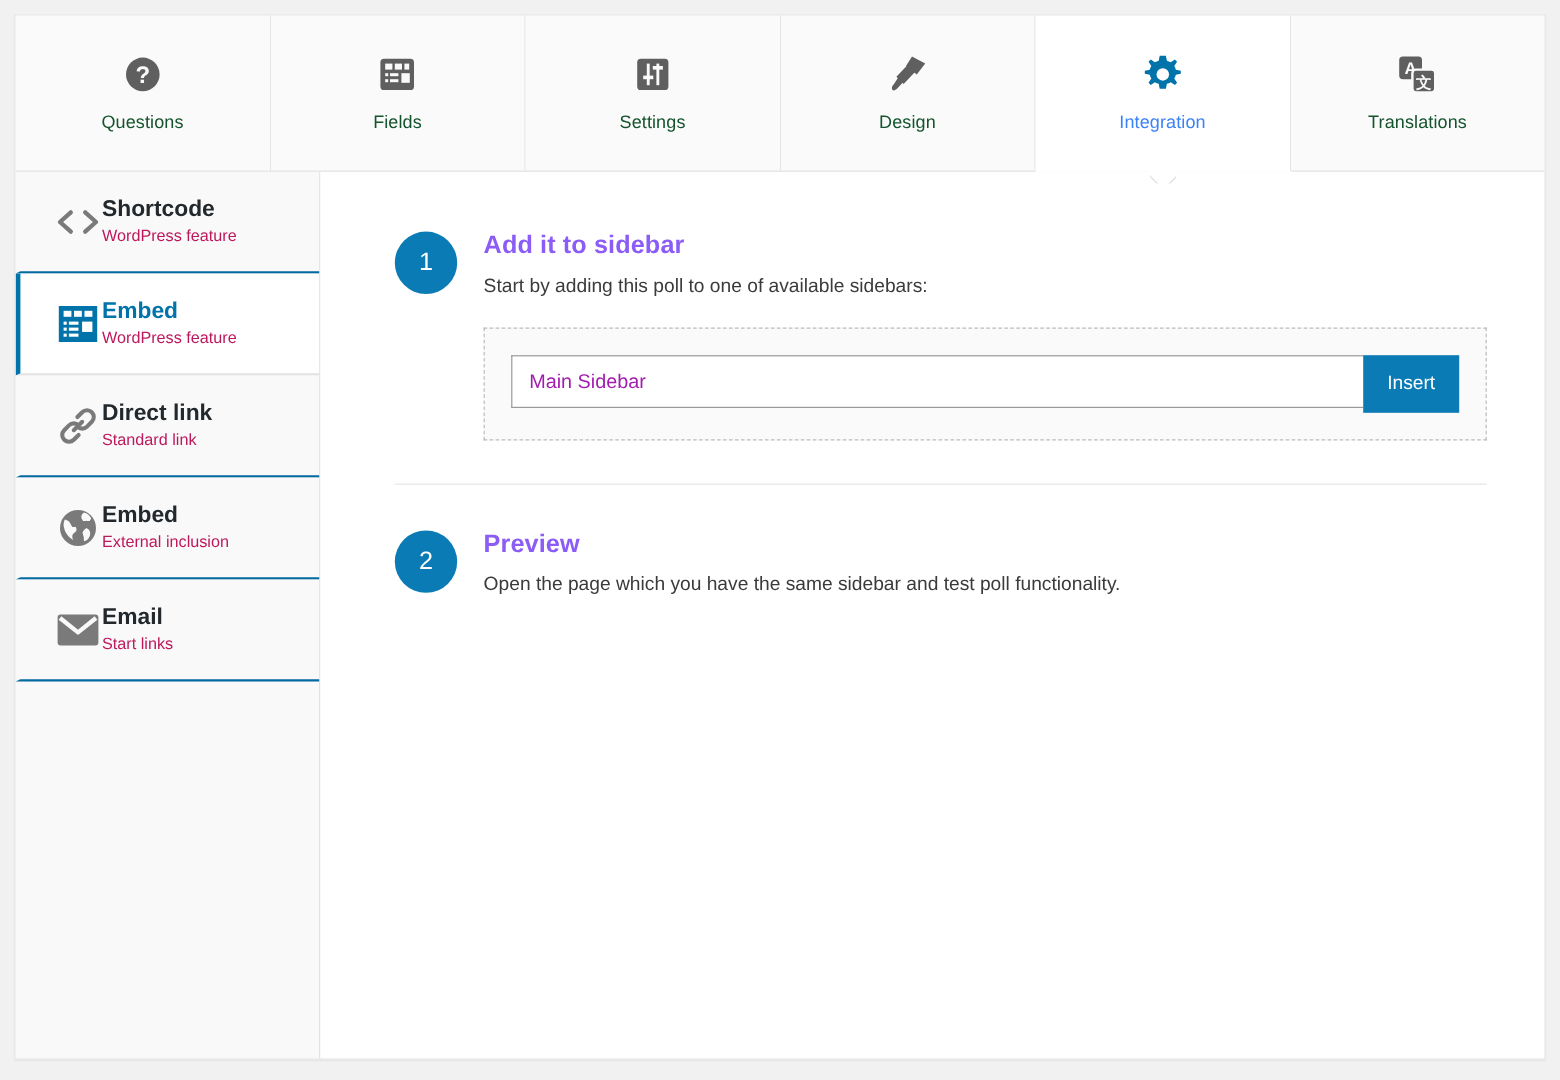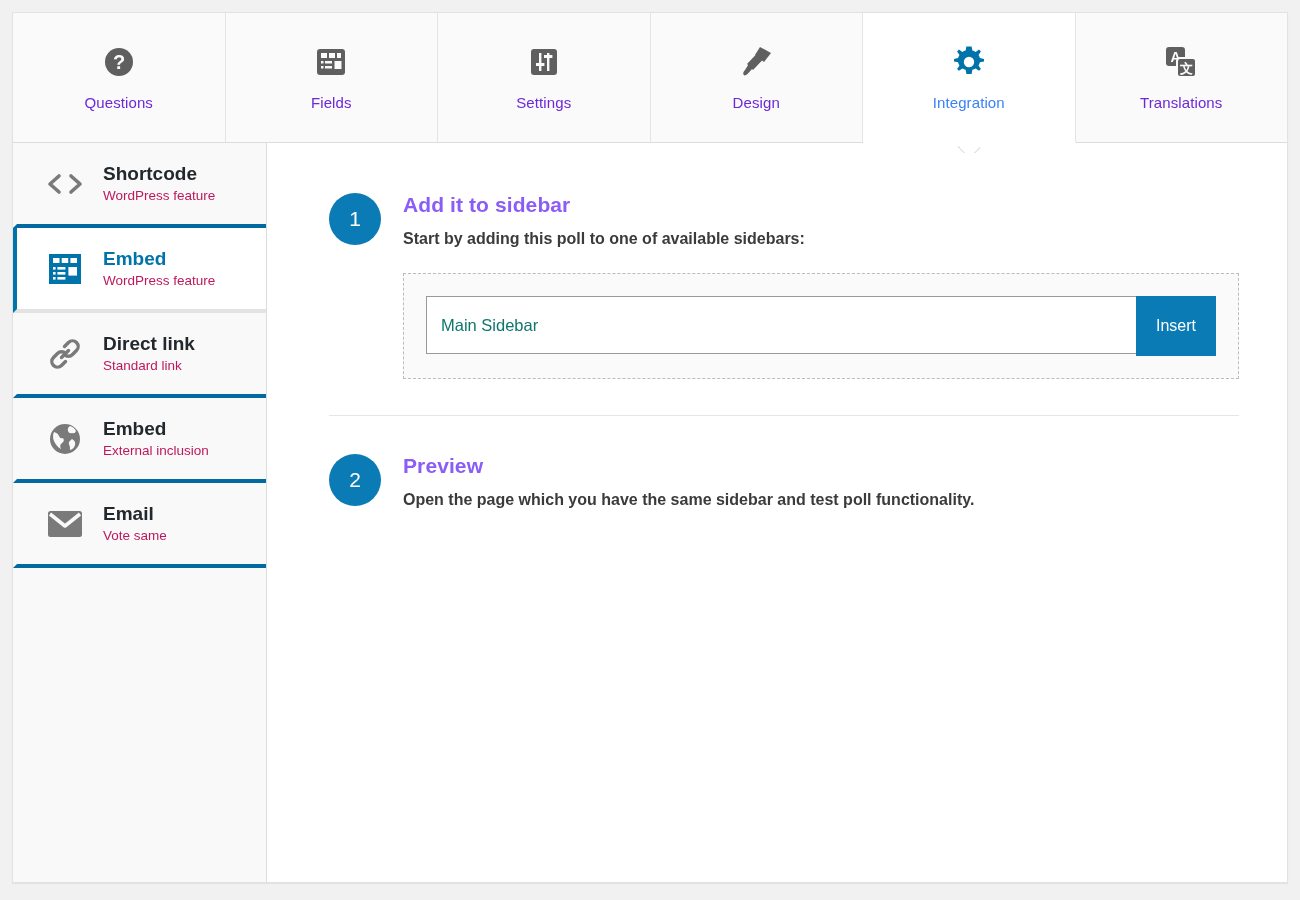--- a/index.html
+++ b/index.html
@@ -48,21 +48,21 @@
     position: relative;
   }
   .tab:last-child { border-right: none; }
   .tab.active {
     background: #ffffff;
     border-bottom: 1px solid #ffffff;
     margin-bottom: -1px;
   }
   .tab-label {
     font-size: 15px;
-    color: #6d28d9;
+    color: #14532d;
     letter-spacing: .1px;
   }
   .tab.active .tab-label { color: #3b82f6; }
   .tab-icon {
     width: 36px; height: 36px;
     display: flex; align-items: center; justify-content: center;
     color: #5f5f5f;
   }
   .tab.active .tab-icon { color: #0073aa; }
 
@@ -95,24 +95,23 @@
   .sidebar {
     flex: 0 0 254px;
     width: 254px;
     background: #f9f9f9;
     border-right: 1px solid #dcdcdc;
     padding-top: 0;
   }
   .side-item {
     display: flex;
     align-items: center;
-    gap: 18px;
     padding: 16px 10px 16px 28px;
     height: 85px;
-    border-bottom: 4px solid #0369a1;
+    border-bottom: 2px solid #0369a1;
     border-left: 4px solid transparent;
     cursor: pointer;
     background: #f9f9f9;
   }
   .side-item.active {
     background: #ffffff;
     border-left-color: #0073aa;
     border-bottom-color: #e3e3e3;
   }
   .side-icon {
@@ -160,49 +159,48 @@
     font-size: 21px;
     font-weight: 700;
     color: #8b5cf6;
     letter-spacing: .1px;
     margin-bottom: 10px;
   }
   .step-desc {
     font-size: 16px;
     color: #3b3b3b;
     line-height: 1.5;
-    font-weight: bold;
   }
 
   .insert-box {
     margin-top: 22px;
     border: 1px dashed #bcbcbc;
     background: #fafafa;
     padding: 22px;
     display: flex;
   }
   .sidebar-select {
     flex: 1 1 auto;
-    height: 58px;
+    height: 44px;
     border: 1px solid #9a9a9a;
     border-right: none;
     background: #ffffff;
     font-family: "Liberation Sans", sans-serif;
     font-size: 16.5px;
-    color: #0f766e;
+    color: #a21caf;
     padding: 0 14px;
     outline: none;
     border-radius: 0;
     -webkit-appearance: none;
     appearance: none;
     min-width: 0;
   }
   .insert-btn {
     flex: 0 0 auto;
-    height: 60px;
+    height: 48px;
     padding: 0 20px;
     background: #0b7bb5;
     color: #ffffff;
     border: none;
     font-family: "Liberation Sans", sans-serif;
     font-size: 16px;
     cursor: pointer;
   }
   .divider {
     height: 1px;
@@ -373,21 +371,21 @@
 
       <div class="side-item">
         <span class="side-icon">
           <svg width="36" height="28" viewBox="0 0 36 28">
             <rect x="1" y="1" width="34" height="26" rx="2.5" fill="currentColor"></rect>
             <path d="M3 4 L18 16 L33 4" fill="none" stroke="#f9f9f9" stroke-width="3.6" stroke-linejoin="round"></path>
           </svg>
         </span>
         <span class="side-text">
           <span class="side-title">Email</span>
-          <span class="side-sub">Vote same</span>
+          <span class="side-sub">Start links</span>
         </span>
       </div>
     </div>
 
     <div class="main">
 
       <div class="step">
         <div class="step-num">1</div>
         <div class="step-body">
           <div class="step-title">Add it to sidebar</div>

